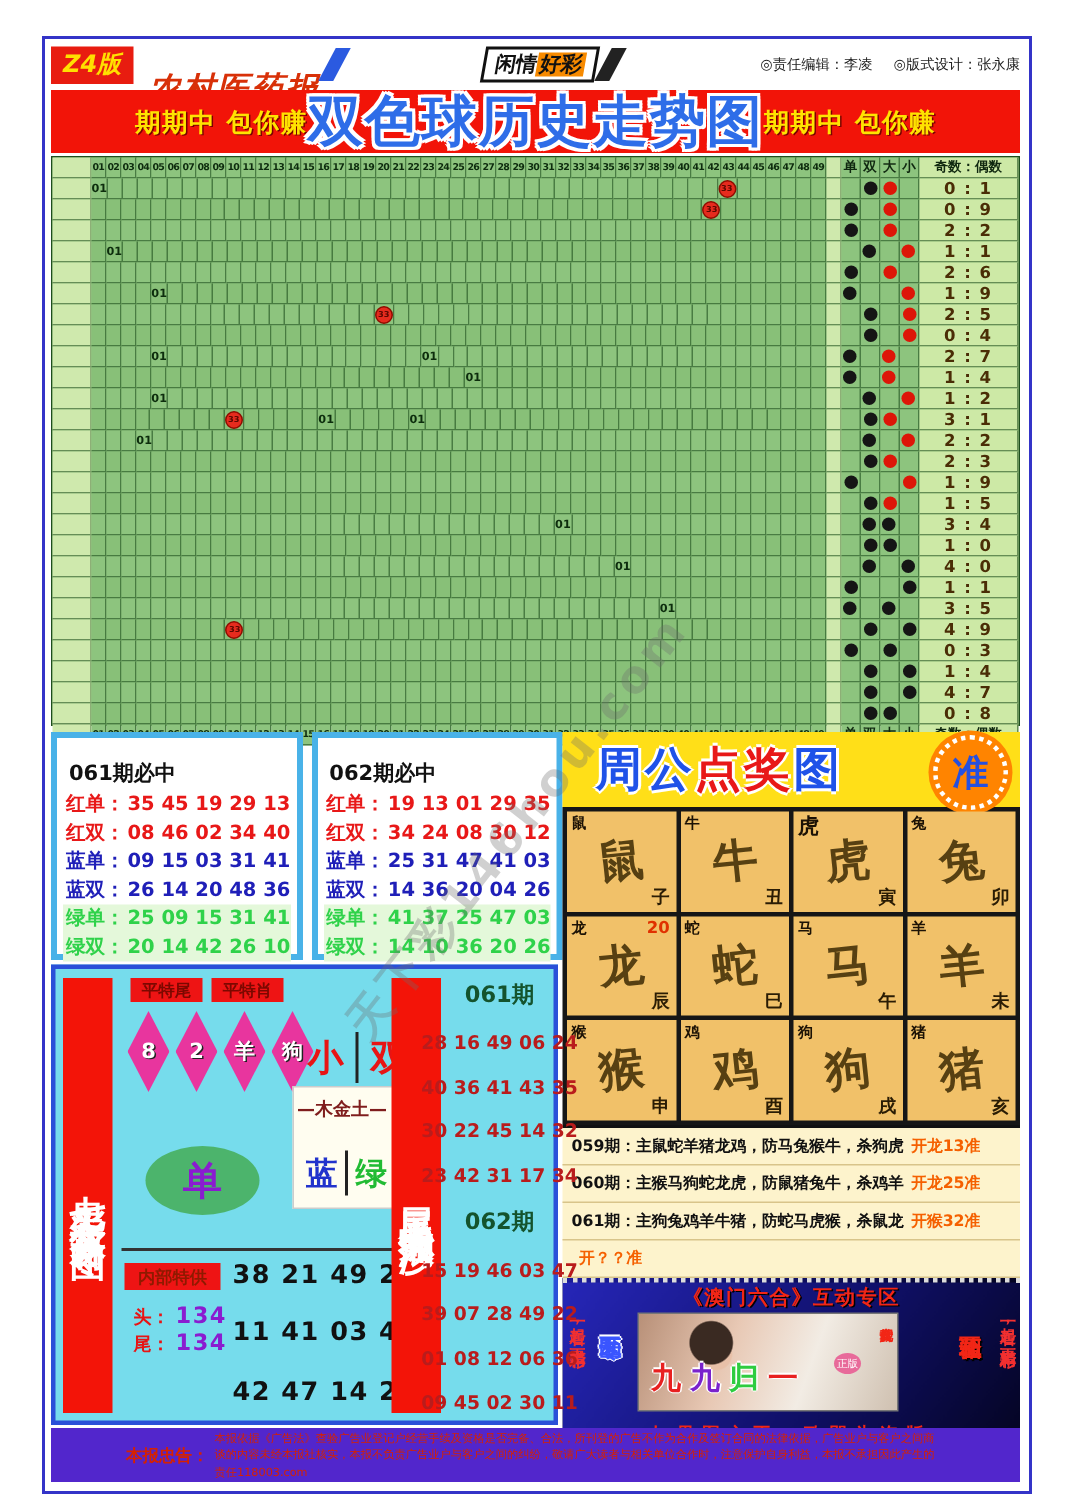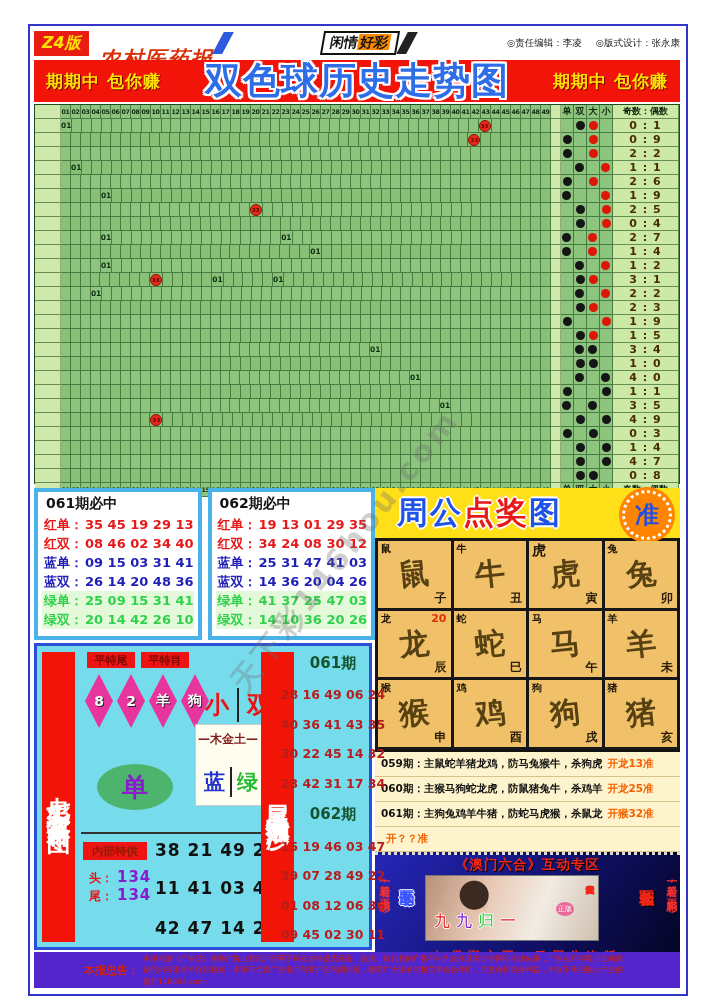--- a/index.html
+++ b/index.html
@@ -11,21 +11,21 @@
   .masthead{position:absolute;left:34px;top:28px;width:646px;height:30px;display:flex;align-items:center;}
   .edition-badge{background:#e81c10;color:#ffe000;font-weight:bold;font-size:16px;padding:2px 8px;font-style:italic;}
   .paper-name{color:#d83008;font-weight:900;font-size:21px;font-style:italic;margin-left:10px;letter-spacing:2px;white-space:nowrap;margin-top:32px;}
   .section-flag{margin-left:90px;border:2px solid #111;transform:skewX(-10deg);padding:1px 6px;font-size:14px;font-weight:bold;color:#111;background:#fff;position:relative;}
   .section-flag .hl{background:#f78a00;padding:0 2px;}
   .flag-slash{width:10px;height:22px;background:#2b5ae0;transform:skewX(-28deg);margin:0 4px;}
   .flag-slash.dark{background:#222;}
   .credits{margin-left:auto;font-size:9.5px;color:#222;display:flex;gap:14px;white-space:nowrap;}
 
   
-  .banner{position:absolute;left:34px;top:60px;width:646px;height:42px;background:#f21408;display:flex;align-items:center;justify-content:space-between;padding:0 12px;box-sizing:border-box;}
+  .banner{position:absolute;left:34px;top:60px;width:646px;height:42px;background:#f21408;display:flex;align-items:center;justify-content:center;padding:0 0;box-sizing:border-box;}
   .slogan{color:#ffe300;font-weight:900;font-size:17px;letter-spacing:1px;text-shadow:1px 1px 0 #7a0000;white-space:nowrap;}
   .main-title{margin:0;font-size:37px;font-weight:900;color:#2e6de8;letter-spacing:1px;white-space:nowrap;
     text-shadow:-2px 0 #fff,2px 0 #fff,0 -2px #fff,0 2px #fff,-2px -2px #fff,2px 2px #fff,-2px 2px #fff,2px -2px #fff;}
 
   
   .trend-grid{position:absolute;left:34px;top:104px;width:646px;height:380px;display:flex;flex-direction:column;border:1px solid #1d4d1d;box-sizing:border-box;background:#8dc47e;}
   .t-row{display:grid;grid-template-columns:26px repeat(49,1fr) 10px repeat(4,13px) 66px;flex:1;}
   .t-head{flex:0 0 13px;}
   .t-cell{border-right:1px solid rgba(18,66,18,.55);border-bottom:1px solid rgba(18,66,18,.55);position:relative;display:flex;align-items:center;justify-content:center;overflow:visible;}
   .t-left,.t-gap{background:#cfe9ad;border-right:1px solid rgba(18,66,18,.35);}
@@ -38,21 +38,21 @@
   .t-dotcell{background:#8dc47e;}
   .t-ratio{font-size:11px;font-weight:900;color:#4a2d06;letter-spacing:1px;white-space:nowrap;}
   .dot{width:9px;height:9px;border-radius:50%;display:block;}
   .dot.black{background:#151515;}
   .dot.red{background:#dd1608;}
   .marker-text{font-size:7.5px;font-weight:bold;color:#0d2d0d;}
   .marker-circle{width:10px;height:10px;border-radius:50%;background:#e62b1e;border:1px solid #8f0d00;color:#5c0800;font-size:5.5px;font-weight:bold;display:flex;align-items:center;justify-content:center;}
 
   
   .predictions{position:absolute;left:34px;top:488px;width:338px;height:152px;display:flex;gap:6px;}
-  .pred-box{flex:1;border:4px solid #49b2e8;background:#fff;box-sizing:border-box;padding:2px 4px;}
+  .pred-box{flex:1;border:4px solid #49b2e8;background:#fff;box-sizing:border-box;padding:14px 4px;}
   .pred-title{font-size:14px;font-weight:900;color:#111;margin:1px 0 2px 4px;}
   .pred-row{font-size:13px;font-weight:900;white-space:nowrap;line-height:19px;padding-left:2px;}
   .pred-row .plabel{margin-right:2px;}
   .pred-row.c-red{color:#e81818;}
   .pred-row.c-blue{color:#1f1fb8;}
   .pred-row.c-green{color:#2fd24a;background:#e4f8da;}
 
   
   .right-panel{position:absolute;left:375px;top:488px;width:305px;height:467px;}
   .zg-header{position:relative;height:50px;background:#ffdf18;display:flex;align-items:center;}
@@ -74,21 +74,21 @@
   .v-text{writing-mode:vertical-rl;text-orientation:upright;position:absolute;font-weight:900;white-space:nowrap;}
   .mac-l1{left:1px;top:20px;font-size:11px;color:#f23030;height:90px;letter-spacing:1px;}
   .mac-l2{left:22px;top:24px;font-size:15px;color:#3a55ff;text-shadow:-1px 0 #fff,1px 0 #fff,0 -1px #fff,0 1px #fff;height:82px;}
   .mac-r1{right:24px;top:24px;font-size:15px;color:#f22616;text-shadow:1px 1px 0 #000;height:82px;}
   .mac-r2{right:2px;top:20px;font-size:11px;color:#f23030;height:90px;letter-spacing:1px;}
   .mac-photo{position:absolute;left:50px;top:20px;width:172px;height:64px;background:
       radial-gradient(circle at 28% 30%,#3a2a22 0 14px,transparent 15px),
       radial-gradient(circle at 30% 42%,#e8c0a8 0 10px,transparent 11px),
       linear-gradient(110deg,#b89078 0%,#e8c8b4 35%,#f2ece4 65%,#cfc0b0 100%);
       border:1px solid #777;}
-  .mac-photo-title{position:absolute;left:8px;bottom:8px;font-size:16px;font-weight:400;letter-spacing:6px;white-space:nowrap;}
+  .mac-photo-title{position:absolute;left:8px;bottom:8px;font-size:20px;font-weight:700;letter-spacing:6px;white-space:nowrap;}
   .mac-photo-title span{text-shadow:-1px 0 #fff,1px 0 #fff,0 -1px #fff,0 1px #fff;}
   .mac-photo-side{position:absolute;right:2px;top:2px;writing-mode:vertical-rl;text-orientation:upright;font-size:9px;font-weight:900;color:#f22616;}
   .mac-badge{position:absolute;right:24px;top:26px;font-size:7px;color:#fff;background:#e86a9a;border-radius:50%;padding:2px;}
   .mac-warning{position:absolute;left:0;right:0;bottom:2px;text-align:center;font-size:12px;font-weight:900;color:#f22616;letter-spacing:5px;white-space:nowrap;}
 
   
   .seven-star{position:absolute;left:34px;top:643px;width:338px;height:307px;background:#76dcec;border:3px solid #2a50d8;box-sizing:border-box;}
   .ss-vtitle{position:absolute;left:5px;top:6px;width:33px;height:290px;background:#f31408;color:#fff;font-size:24px;font-weight:900;writing-mode:vertical-lr;text-orientation:upright;display:flex;align-items:center;justify-content:center;letter-spacing:5px;}
   .ss-banner{position:absolute;top:6px;width:48px;height:16px;background:#ee1414;color:#7c0800;font-size:11px;font-weight:900;display:flex;align-items:center;justify-content:center;}
   .ss-diamond{position:absolute;top:28px;width:28px;height:54px;background:#e8359e;clip-path:polygon(50% 0,100% 50%,50% 100%,0 50%);display:flex;align-items:center;justify-content:center;color:#fff;font-size:14px;font-weight:900;text-shadow:1px 1px 0 #222;}

